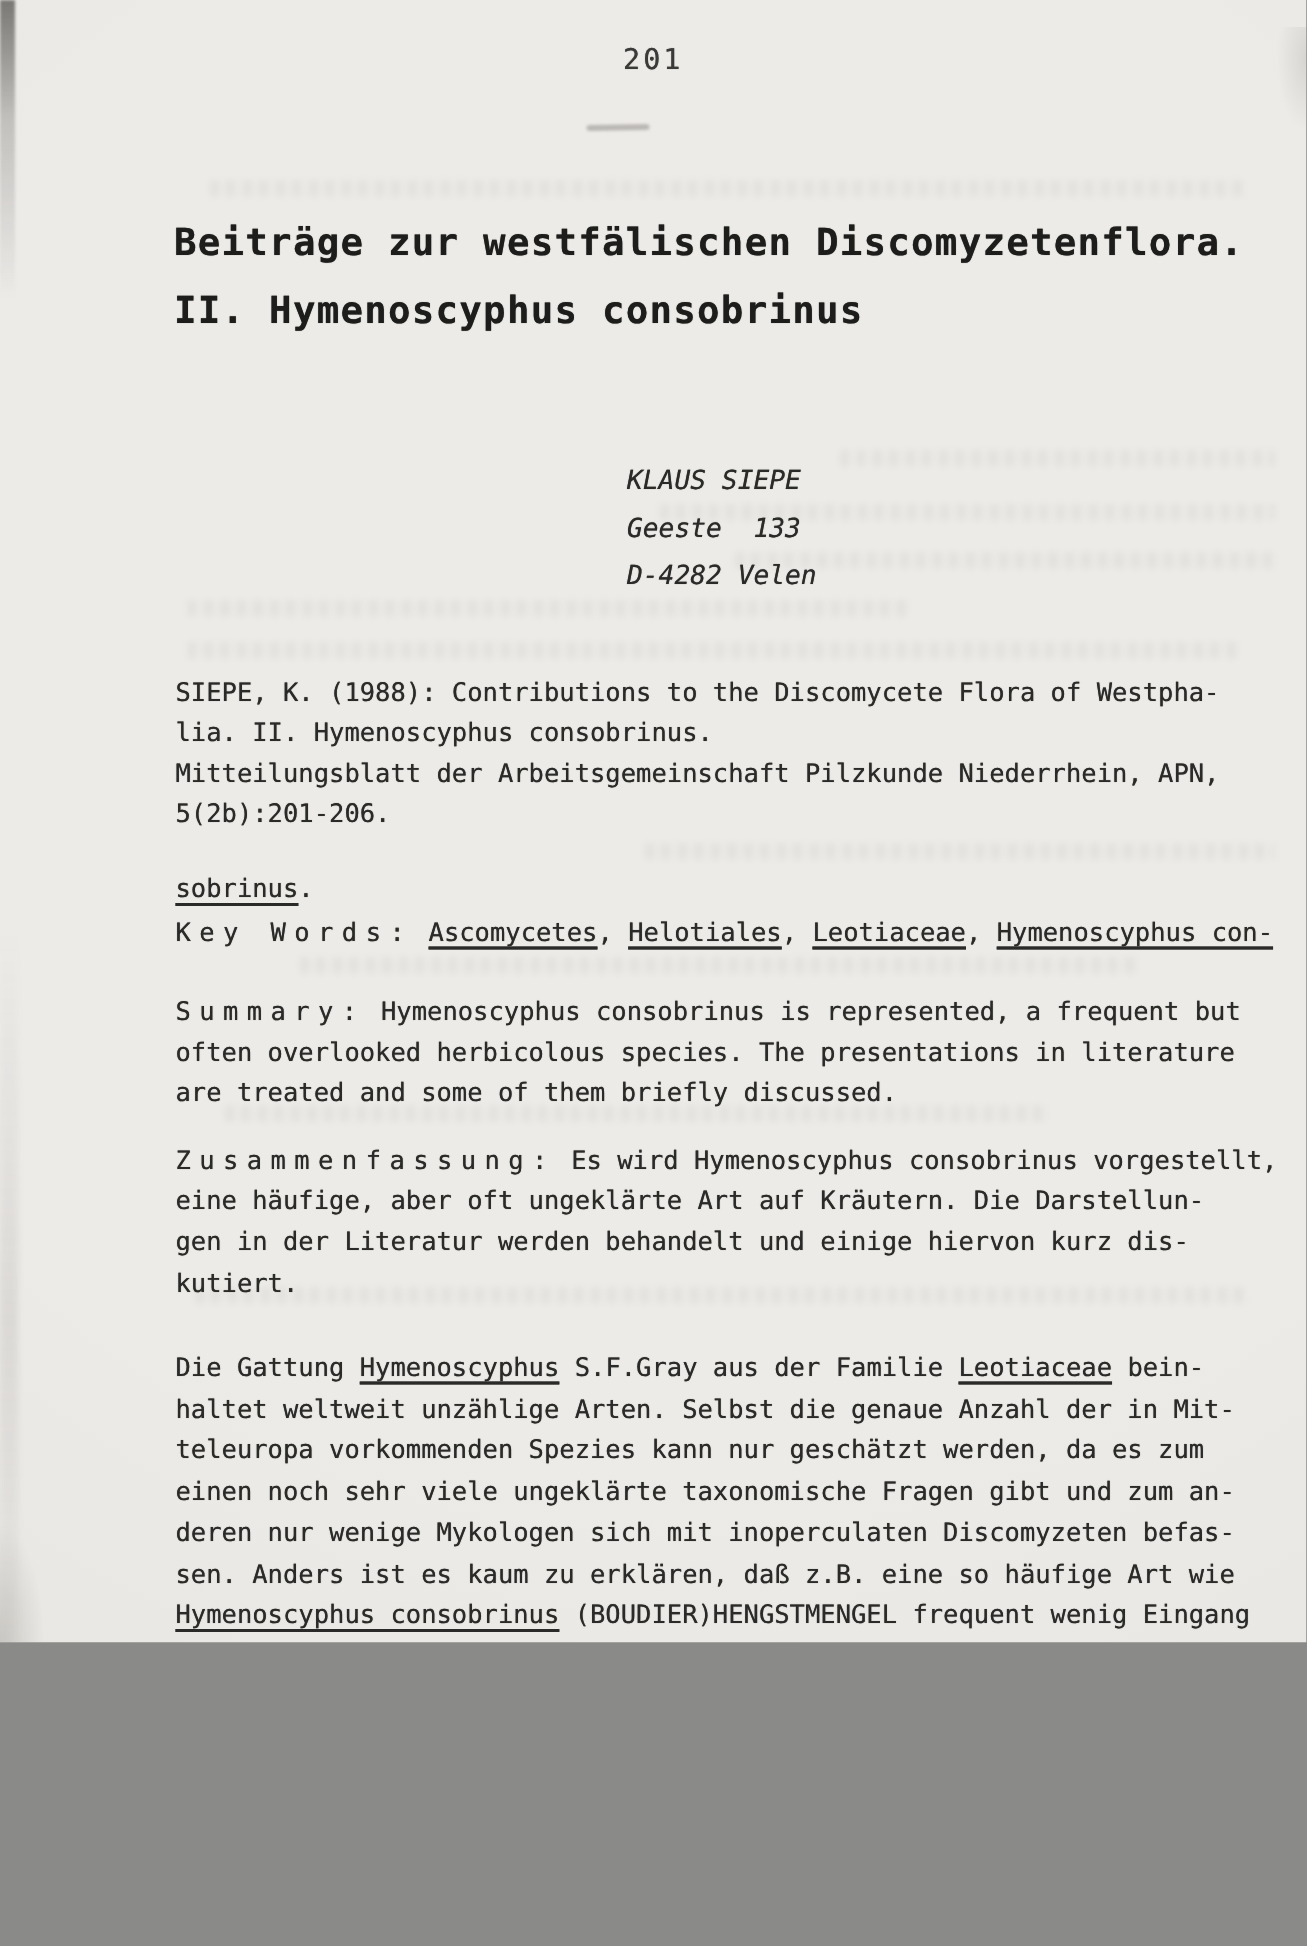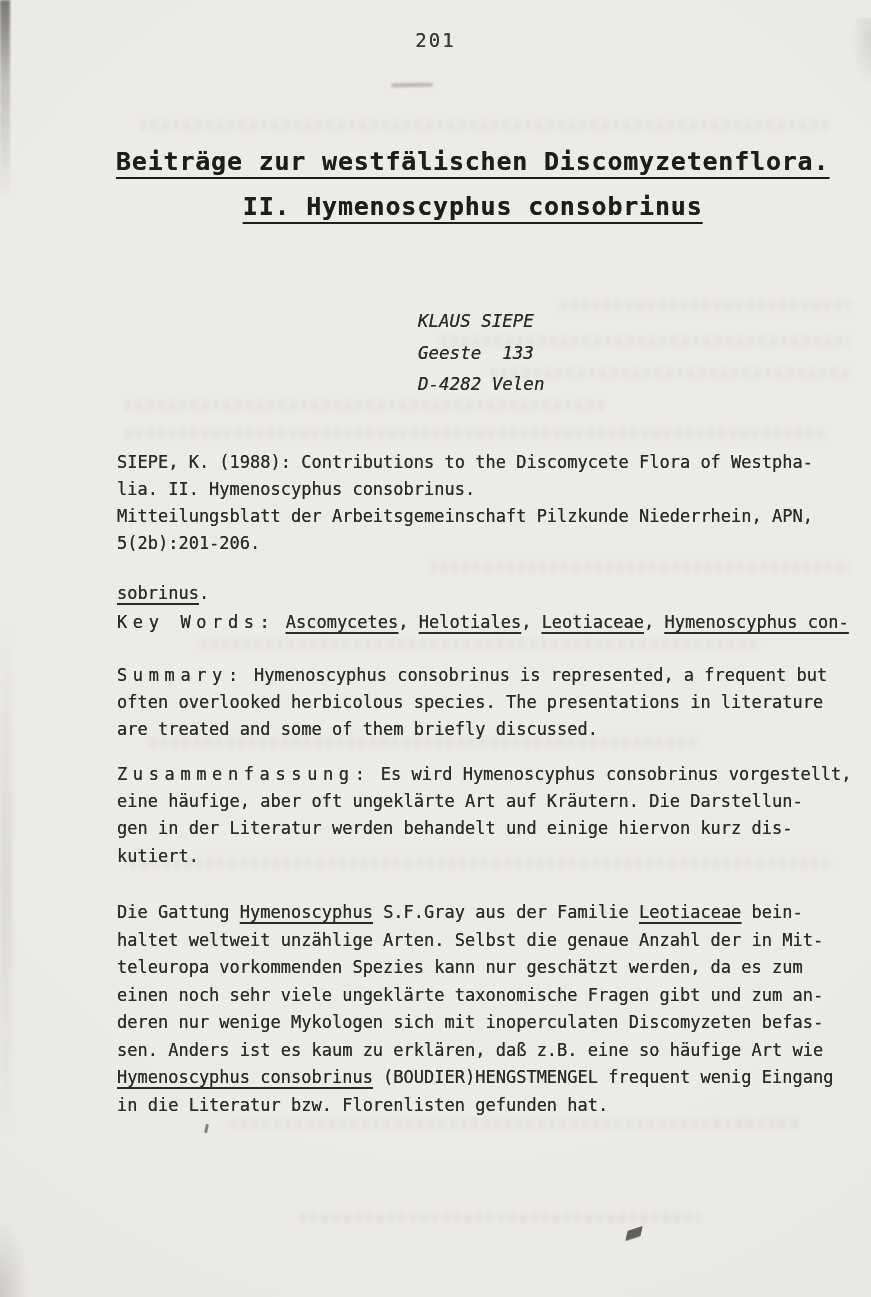--- a/index.html
+++ b/index.html
@@ -1,19 +1,19 @@
 <!DOCTYPE html>
 <html><head>
 <meta charset="utf-8">
 <style>
   html, body { margin: 0; padding: 0; background: #8a8a88; }
   .page {
     position: relative;
     width: 871px;
-    height: 1297px;
+    height: 1095px;
     margin: 0 auto;
     overflow: hidden;
     background: radial-gradient(ellipse 130% 95% at 52% 42%, #edebe8 50%, #e7e5e1 88%, #dfddd9 100%);
     font-family: "DejaVu Sans Mono", "Liberation Mono", monospace;
     color: #2a2a28;
     text-shadow: 0 0 0.5px rgba(42,42,40,0.85);
   }
   .abs { position: absolute; }
   .line { white-space: pre; }
 
@@ -22,24 +22,22 @@
     text-align: center;
     font-size: 19px; letter-spacing: 2px; color: #3a3a38;
   }
   .title {
     left: 116px; top: 139px;
     font-size: 25px; font-weight: 700; letter-spacing: 0.8px;
     color: #1d1d1b;
   }
   .title .tline {
     line-height: 45px; white-space: pre;
-    text-decoration: underline;
     text-underline-offset: 7px;
     text-decoration-thickness: 2px;
-    text-align: center;
   }
   .author { left: 418px; top: 306px; font-size: 17.5px; line-height: 31.5px; font-style: italic; }
   .citation { left: 117px; top: 449px; font-size: 17px; line-height: 27px; }
   .keywords { left: 117px; top: 579px; font-size: 17px; line-height: 29px; }
   .summary { left: 117px; top: 662px; font-size: 17px; line-height: 27.2px; }
   .zusammen { left: 117px; top: 761px; font-size: 17px; line-height: 27.2px; }
   .para1 { left: 117px; top: 899px; font-size: 17px; line-height: 27.5px; }
   .para2 { left: 117px; top: 1138px; font-size: 17px; line-height: 27.5px; }
 
   .spread { letter-spacing: 0.33em; }

